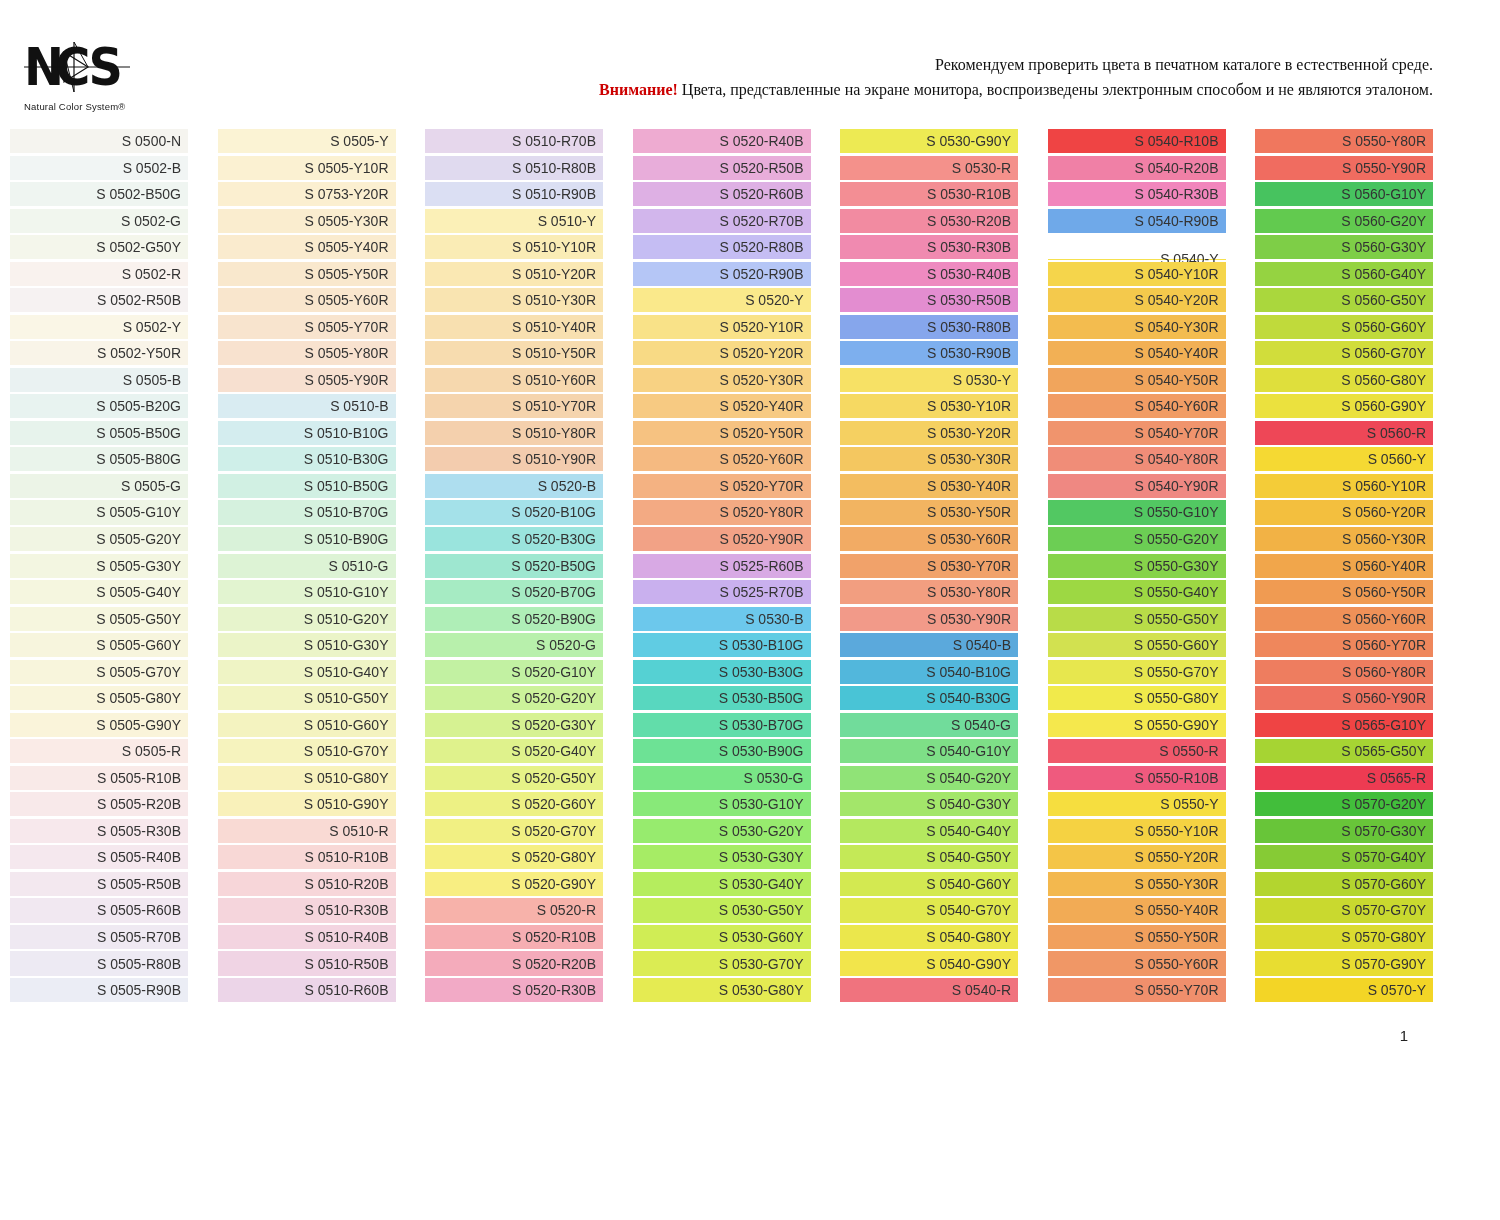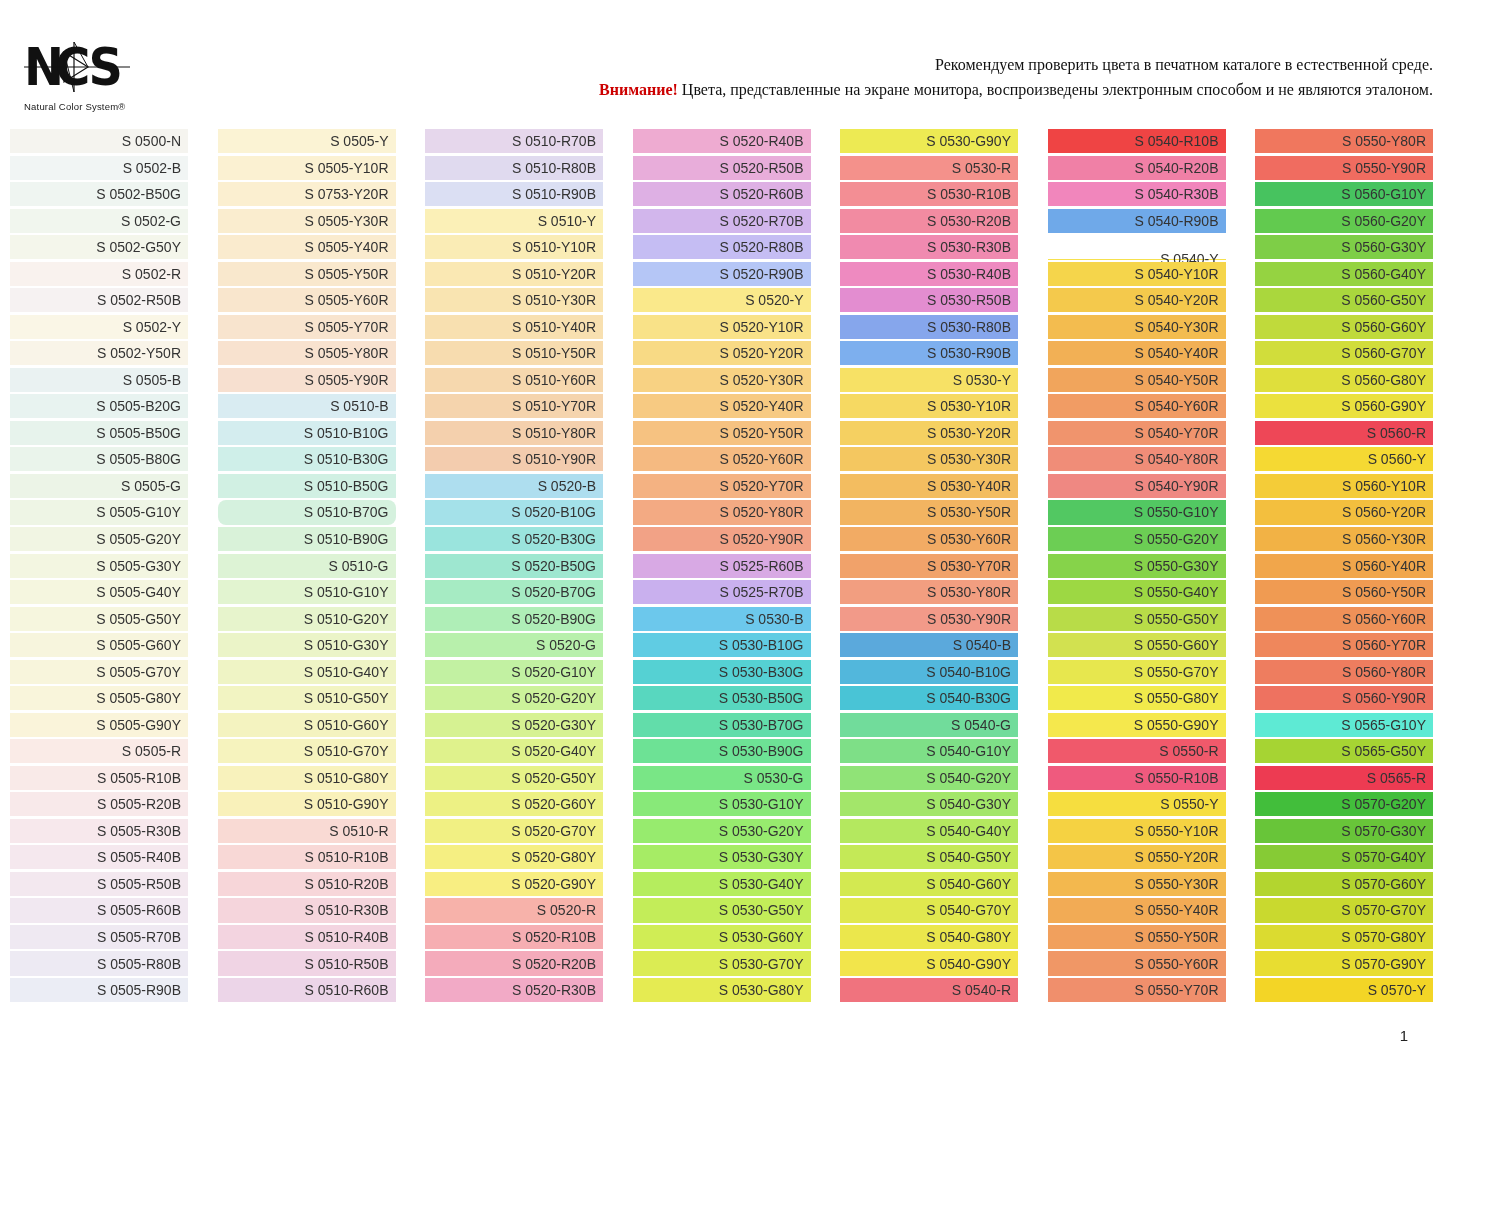--- a/index.html
+++ b/index.html
@@ -96,21 +96,21 @@
     <div class="swatch" style="background: rgb(250, 235, 206); color: rgb(51, 51, 51);">S 0505-Y40R</div>
     <div class="swatch" style="background: rgb(249, 232, 205); color: rgb(51, 51, 51);">S 0505-Y50R</div>
     <div class="swatch" style="background: rgb(249, 230, 205); color: rgb(51, 51, 51);">S 0505-Y60R</div>
     <div class="swatch" style="background: rgb(248, 228, 206); color: rgb(51, 51, 51);">S 0505-Y70R</div>
     <div class="swatch" style="background: rgb(248, 226, 207); color: rgb(51, 51, 51);">S 0505-Y80R</div>
     <div class="swatch" style="background: rgb(247, 224, 208); color: rgb(51, 51, 51);">S 0505-Y90R</div>
     <div class="swatch" style="background: rgb(217, 236, 242); color: rgb(51, 51, 51);">S 0510-B</div>
     <div class="swatch" style="background: rgb(212, 237, 239); color: rgb(51, 51, 51);">S 0510-B10G</div>
     <div class="swatch" style="background: rgb(207, 239, 233); color: rgb(51, 51, 51);">S 0510-B30G</div>
     <div class="swatch" style="background: rgb(209, 240, 227); color: rgb(51, 51, 51);">S 0510-B50G</div>
-    <div class="swatch" style="background: rgb(213, 241, 222); color: rgb(51, 51, 51); border-radius: 8px;">S 0510-B70G</div>
+    <div class="swatch" style="background: rgb(213, 241, 222); color: rgb(51, 51, 51);">S 0510-B70G</div>
     <div class="swatch" style="background: rgb(217, 242, 217); color: rgb(51, 51, 51);">S 0510-B90G</div>
     <div class="swatch" style="background: rgb(221, 243, 213); color: rgb(51, 51, 51);">S 0510-G</div>
     <div class="swatch" style="background: rgb(226, 244, 208); color: rgb(51, 51, 51);">S 0510-G10Y</div>
     <div class="swatch" style="background: rgb(231, 244, 204); color: rgb(51, 51, 51);">S 0510-G20Y</div>
     <div class="swatch" style="background: rgb(235, 244, 200); color: rgb(51, 51, 51);">S 0510-G30Y</div>
     <div class="swatch" style="background: rgb(239, 244, 197); color: rgb(51, 51, 51);">S 0510-G40Y</div>
     <div class="swatch" style="background: rgb(242, 244, 194); color: rgb(51, 51, 51);">S 0510-G50Y</div>
     <div class="swatch" style="background: rgb(244, 243, 192); color: rgb(51, 51, 51);">S 0510-G60Y</div>
     <div class="swatch" style="background: rgb(246, 243, 190); color: rgb(51, 51, 51);">S 0510-G70Y</div>
     <div class="swatch" style="background: rgb(248, 242, 188); color: rgb(51, 51, 51);">S 0510-G80Y</div>
@@ -269,21 +269,21 @@
     <div class="swatch" style="background: rgb(245, 217, 51); color: rgb(51, 51, 51);">S 0560-Y</div>
     <div class="swatch" style="background: rgb(244, 204, 56); color: rgb(51, 51, 51);">S 0560-Y10R</div>
     <div class="swatch" style="background: rgb(243, 191, 62); color: rgb(51, 51, 51);">S 0560-Y20R</div>
     <div class="swatch" style="background: rgb(242, 178, 69); color: rgb(51, 51, 51);">S 0560-Y30R</div>
     <div class="swatch" style="background: rgb(241, 166, 75); color: rgb(51, 51, 51);">S 0560-Y40R</div>
     <div class="swatch" style="background: rgb(240, 155, 82); color: rgb(51, 51, 51);">S 0560-Y50R</div>
     <div class="swatch" style="background: rgb(239, 145, 88); color: rgb(51, 51, 51);">S 0560-Y60R</div>
     <div class="swatch" style="background: rgb(239, 135, 92); color: rgb(51, 51, 51);">S 0560-Y70R</div>
     <div class="swatch" style="background: rgb(238, 125, 95); color: rgb(51, 51, 51);">S 0560-Y80R</div>
     <div class="swatch" style="background: rgb(238, 114, 96); color: rgb(51, 51, 51);">S 0560-Y90R</div>
-    <div class="swatch" style="background: #5eead4; color: rgb(51, 51, 51); padding-left: 40px;">S 0565-G10Y</div>
+    <div class="swatch" style="background: #ef4444; color: rgb(51, 51, 51); padding-left: 40px;">S 0565-G10Y</div>
     <div class="swatch" style="background: rgb(166, 212, 51); color: rgb(51, 51, 51);">S 0565-G50Y</div>
     <div class="swatch" style="background: rgb(237, 59, 82); color: rgb(51, 51, 51);">S 0565-R</div>
     <div class="swatch" style="background: rgb(66, 190, 59); color: rgb(51, 51, 51);">S 0570-G20Y</div>
     <div class="swatch" style="background: rgb(104, 197, 57); color: rgb(51, 51, 51);">S 0570-G30Y</div>
     <div class="swatch" style="background: rgb(134, 203, 53); color: rgb(51, 51, 51);">S 0570-G40Y</div>
     <div class="swatch" style="background: rgb(179, 213, 47); color: rgb(51, 51, 51);">S 0570-G60Y</div>
     <div class="swatch" style="background: rgb(201, 217, 47); color: rgb(51, 51, 51);">S 0570-G70Y</div>
     <div class="swatch" style="background: rgb(219, 219, 48); color: rgb(51, 51, 51);">S 0570-G80Y</div>
     <div class="swatch" style="background: rgb(232, 221, 49); color: rgb(51, 51, 51);">S 0570-G90Y</div>
     <div class="swatch" style="background: rgb(243, 213, 38); color: rgb(51, 51, 51);">S 0570-Y</div>

